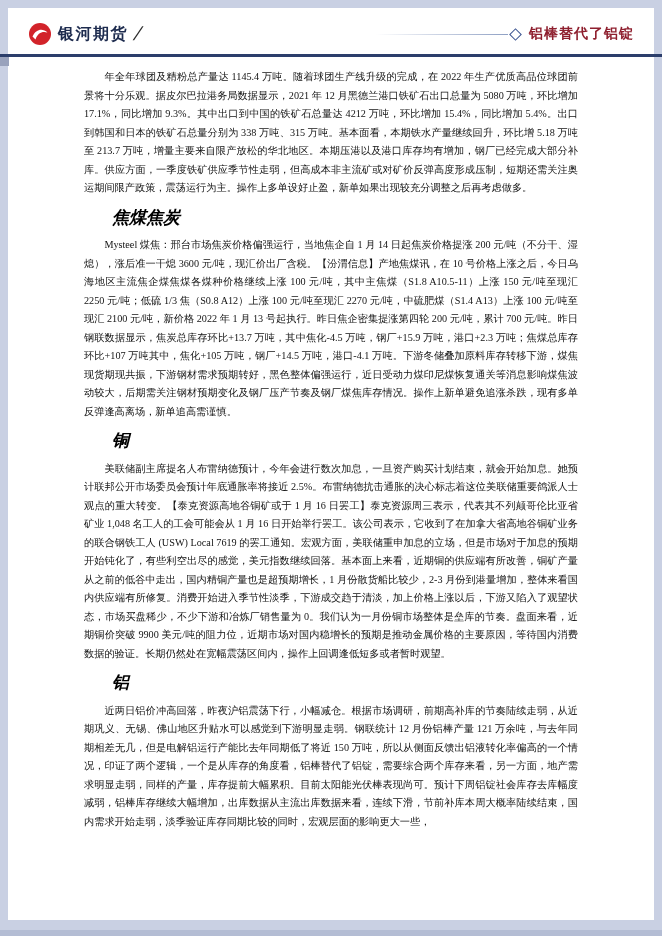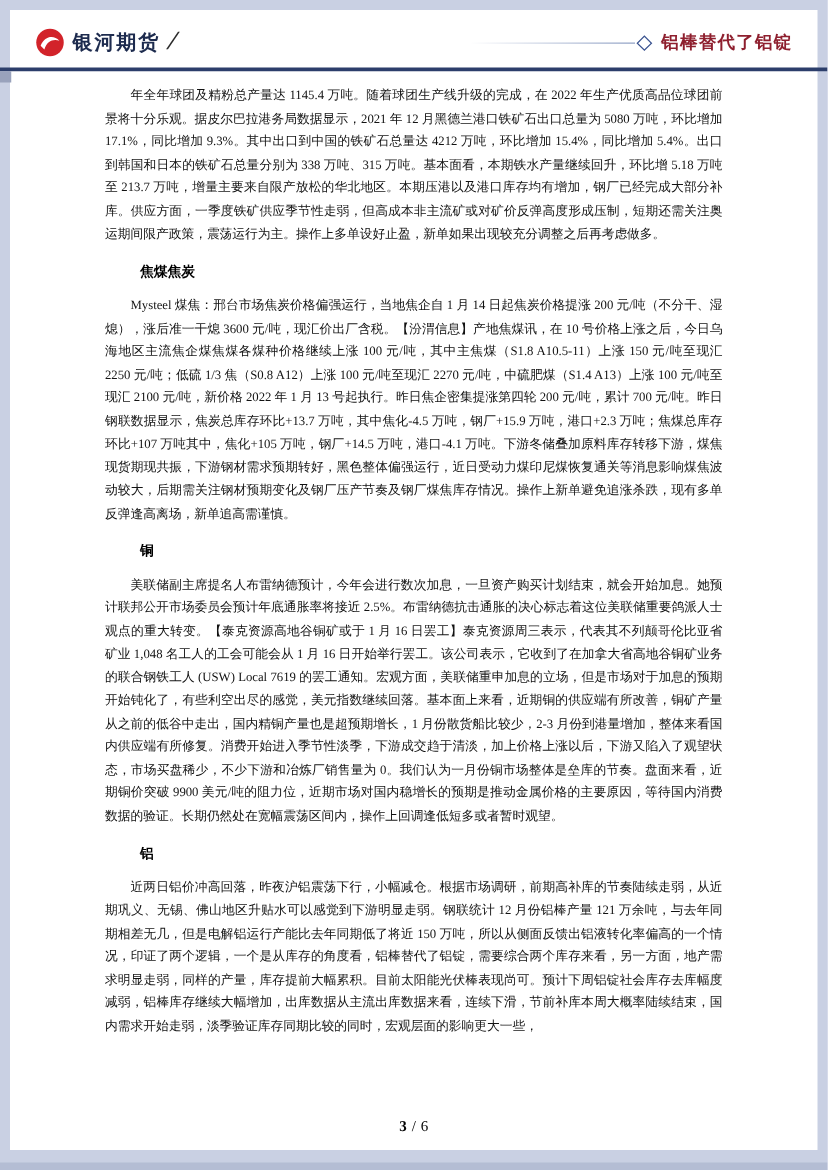--- a/index.html
+++ b/index.html
@@ -62,22 +62,23 @@
   .content{
     margin:14px 76px 0 76px;
     width:494px;
     max-height:812px;overflow:hidden;
     font-size:10.2px;line-height:18.5px;color:#121212;
     text-align:justify;
   }
   .content p{margin:0;text-indent:2em;font-family:Liberation Serif, serif;}
   .content h3{
     font-family:"Liberation Sans","DejaVu Sans",sans-serif;
-    font-size:11px;font-weight:bold;color:#000000;
+    font-size:17px;font-weight:bold;color:#000000;
     margin:11px 0 9px 28px;
+    font-style:italic;
   }
   
   .page-footer{
     position:absolute;left:0;bottom:11px;width:646px;
     text-align:center;font-size:12px;color:#000000;
     font-family:"Liberation Serif",serif;
   }
   .page-num{font-weight:bold;}
   .page-sep{margin:0 4px;font-weight:normal;}
   .page-total{font-weight:normal;}
@@ -113,23 +114,20 @@
       <h3>焦煤焦炭</h3>
       <p>Mysteel 煤焦：邢台市场焦炭价格偏强运行，当地焦企自 1 月 14 日起焦炭价格提涨 200 元/吨（不分干、湿熄），涨后准一干熄 3600 元/吨，现汇价出厂含税。【汾渭信息】产地焦煤讯，在 10 号价格上涨之后，今日乌海地区主流焦企煤焦煤各煤种价格继续上涨 100 元/吨，其中主焦煤（S1.8 A10.5-11）上涨 150 元/吨至现汇 2250 元/吨；低硫 1/3 焦（S0.8 A12）上涨 100 元/吨至现汇 2270 元/吨，中硫肥煤（S1.4 A13）上涨 100 元/吨至现汇 2100 元/吨，新价格 2022 年 1 月 13 号起执行。昨日焦企密集提涨第四轮 200 元/吨，累计 700 元/吨。昨日钢联数据显示，焦炭总库存环比+13.7 万吨，其中焦化-4.5 万吨，钢厂+15.9 万吨，港口+2.3 万吨；焦煤总库存环比+107 万吨其中，焦化+105 万吨，钢厂+14.5 万吨，港口-4.1 万吨。下游冬储叠加原料库存转移下游，煤焦现货期现共振，下游钢材需求预期转好，黑色整体偏强运行，近日受动力煤印尼煤恢复通关等消息影响煤焦波动较大，后期需关注钢材预期变化及钢厂压产节奏及钢厂煤焦库存情况。操作上新单避免追涨杀跌，现有多单反弹逢高离场，新单追高需谨慎。</p>
 
       <h3>铜</h3>
       <p>美联储副主席提名人布雷纳德预计，今年会进行数次加息，一旦资产购买计划结束，就会开始加息。她预计联邦公开市场委员会预计年底通胀率将接近 2.5%。布雷纳德抗击通胀的决心标志着这位美联储重要鸽派人士观点的重大转变。【泰克资源高地谷铜矿或于 1 月 16 日罢工】泰克资源周三表示，代表其不列颠哥伦比亚省矿业 1,048 名工人的工会可能会从 1 月 16 日开始举行罢工。该公司表示，它收到了在加拿大省高地谷铜矿业务的联合钢铁工人 (USW) Local 7619 的罢工通知。宏观方面，美联储重申加息的立场，但是市场对于加息的预期开始钝化了，有些利空出尽的感觉，美元指数继续回落。基本面上来看，近期铜的供应端有所改善，铜矿产量从之前的低谷中走出，国内精铜产量也是超预期增长，1 月份散货船比较少，2-3 月份到港量增加，整体来看国内供应端有所修复。消费开始进入季节性淡季，下游成交趋于清淡，加上价格上涨以后，下游又陷入了观望状态，市场买盘稀少，不少下游和冶炼厂销售量为 0。我们认为一月份铜市场整体是垒库的节奏。盘面来看，近期铜价突破 9900 美元/吨的阻力位，近期市场对国内稳增长的预期是推动金属价格的主要原因，等待国内消费数据的验证。长期仍然处在宽幅震荡区间内，操作上回调逢低短多或者暂时观望。</p>
 
       <h3>铝</h3>
       <p>近两日铝价冲高回落，昨夜沪铝震荡下行，小幅减仓。根据市场调研，前期高补库的节奏陆续走弱，从近期巩义、无锡、佛山地区升贴水可以感觉到下游明显走弱。钢联统计 12 月份铝棒产量 121 万余吨，与去年同期相差无几，但是电解铝运行产能比去年同期低了将近 150 万吨，所以从侧面反馈出铝液转化率偏高的一个情况，印证了两个逻辑，一个是从库存的角度看，铝棒替代了铝锭，需要综合两个库存来看，另一方面，地产需求明显走弱，同样的产量，库存提前大幅累积。目前太阳能光伏棒表现尚可。预计下周铝锭社会库存去库幅度减弱，铝棒库存继续大幅增加，出库数据从主流出库数据来看，连续下滑，节前补库本周大概率陆续结束，国内需求开始走弱，淡季验证库存同期比较的同时，宏观层面的影响更大一些，</p>
     </div>
 
-    <div class="page-footer">
-      <span class="page-num">3</span><span class="page-sep">/</span><span class="page-total">6</span>
-    </div>
 
   </div>
 
   <div class="header-rule"></div>
   <div class="rule-tab"></div>
   <div class="bottom-edge"></div>
 
 </div>
 
 </body></html>

